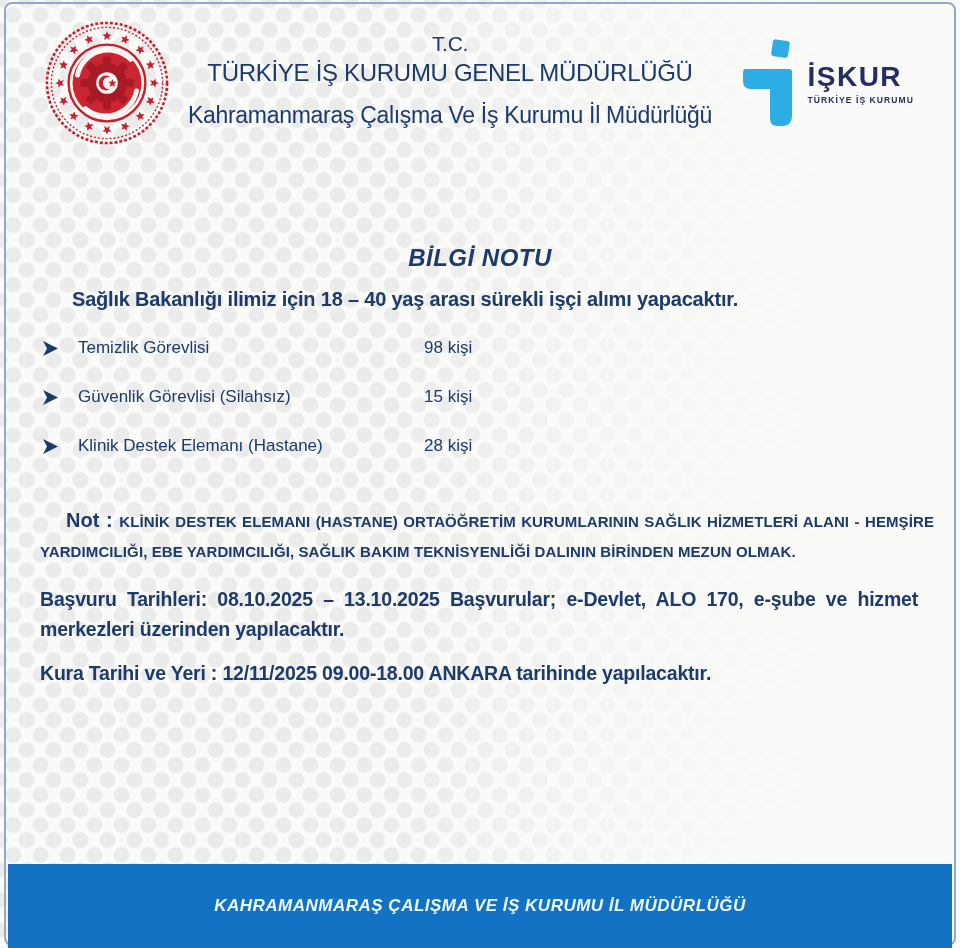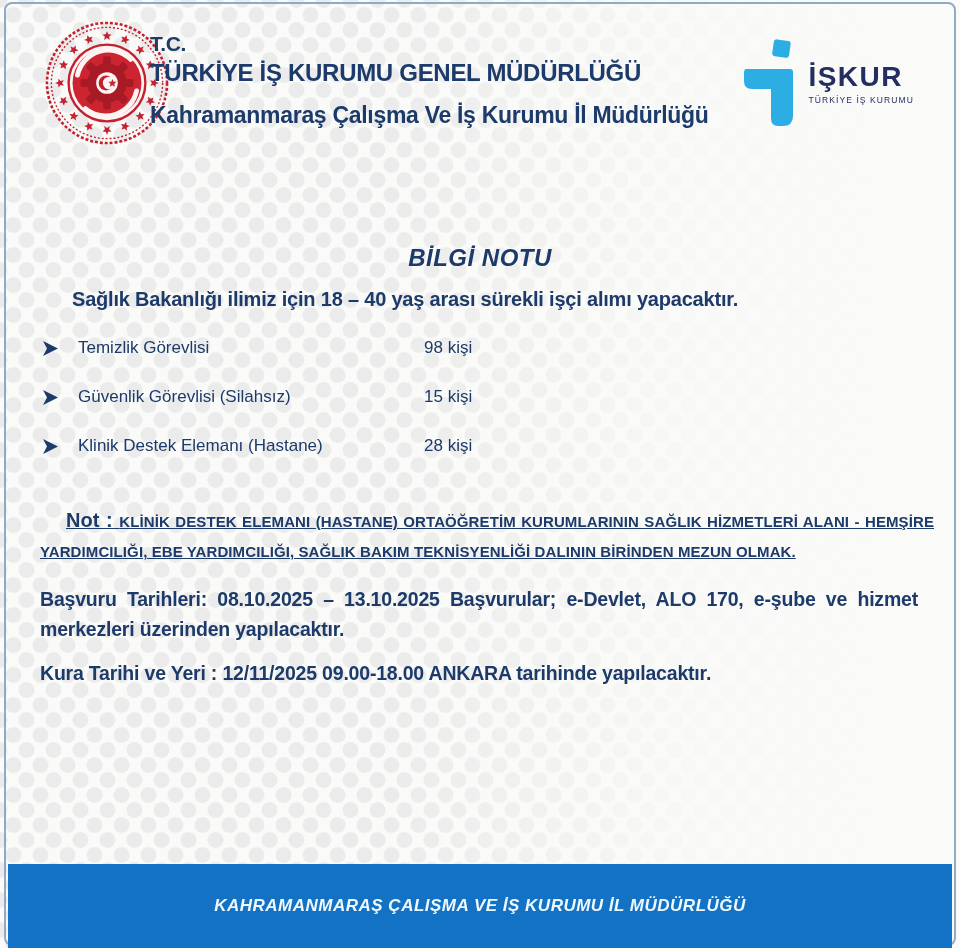--- a/index.html
+++ b/index.html
@@ -22,43 +22,43 @@
     background-position:0 0, 0 0, 13px 15px;
   }
   .frame {
     position:absolute; z-index:1; left:4px; right:4px; top:2px; bottom:2px;
     border:2px solid #8fa9c6; border-radius:8px; pointer-events:none;
   }
   .content { position:absolute; inset:0; z-index:2; color:#1c3a6a; }
 
   
   .emblem { position:absolute; left:44px; top:20px; width:126px; height:126px; }
-  .header-text { position:absolute; left:150px; top:32px; width:612px; 
-                 font-weight:700; letter-spacing:-0.3px; }
+  .header-text { position:absolute; left:144px; top:32px; width:612px; text-align:center;
+                 font-weight:400; letter-spacing:-0.3px; }
   .h-line1 { font-size:21px; }
   .h-line2 { font-size:24px; margin-top:3px; }
   .h-line3 { font-size:23px; margin-top:15px; }
 
   .iskur { position:absolute; right:46px; top:36px; display:flex; align-items:center; gap:10px; }
   .iskur-text { display:flex; flex-direction:column; }
   .iskur-word { font-size:28px; font-weight:700; color:#252e63; letter-spacing:1.5px; line-height:1; }
-  .iskur-sub  { font-size:8.5px; font-weight:400; color:#252e63; letter-spacing:1.1px; margin-top:4px; }
+  .iskur-sub  { font-size:8.5px; font-weight:700; color:#252e63; letter-spacing:1.1px; margin-top:4px; }
 
   
   .doc-title { position:absolute; left:0; top:244px; width:100%; text-align:center;
                font-size:24px; font-weight:700; font-style:italic; letter-spacing:0.5px; }
   .intro { position:absolute; left:40px; top:288px; font-size:20px; font-weight:700; letter-spacing:-0.2px;margin-left:32px; }
 
   .positions { position:absolute; left:42px; top:338px; width:600px; }
   .pos-row { display:grid; grid-template-columns:36px 346px auto; align-items:center;
              margin-bottom:29px; font-size:17px; font-weight:400; }
   .bullet { width:17px; height:17px; display:block; }
 
   .note { position:absolute; left:40px; right:26px; top:502px; text-align:justify;
-          font-size:15px; font-weight:700; line-height:1.8; text-indent:26px; letter-spacing:0.1px;text-decoration:underline; }
+          font-size:15px; font-weight:700; line-height:1.8; text-indent:26px; letter-spacing:0.1px; }
   .note-label { font-size:20px; letter-spacing:0; }
 
   .application { position:absolute; left:40px; right:42px; top:584px; text-align:justify;
                  font-size:19.5px; font-weight:700; line-height:1.55; letter-spacing:-0.2px; }
   .lottery { position:absolute; left:40px; right:42px; top:662px;
              font-size:19.5px; font-weight:700; letter-spacing:-0.2px; }
 
   
   .footer { position:absolute; left:8px; right:8px; bottom:0; height:84px;
             background:#1372c4; display:flex; align-items:center; justify-content:center; }

